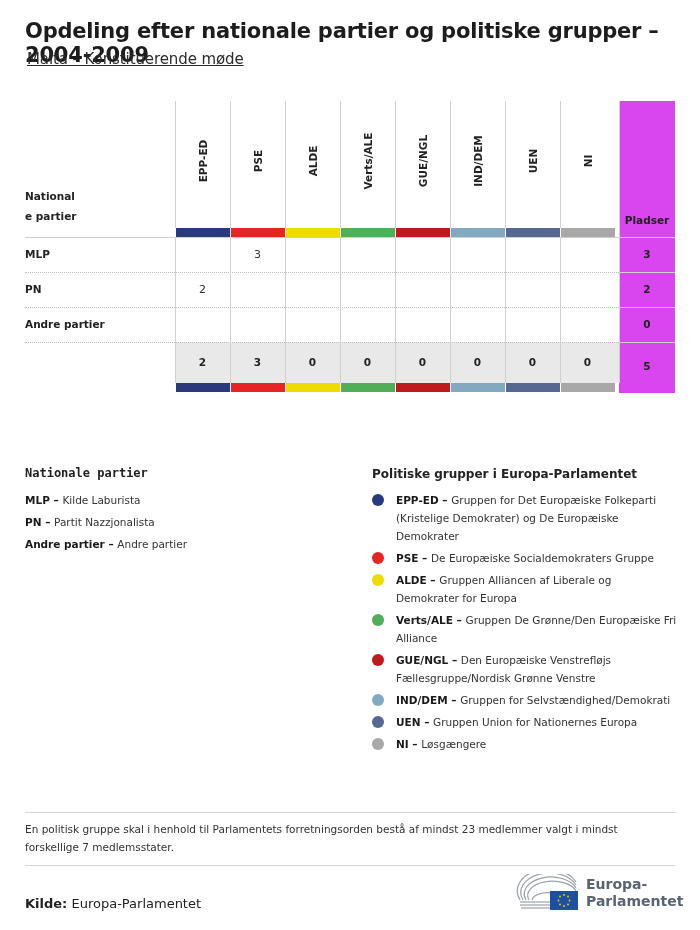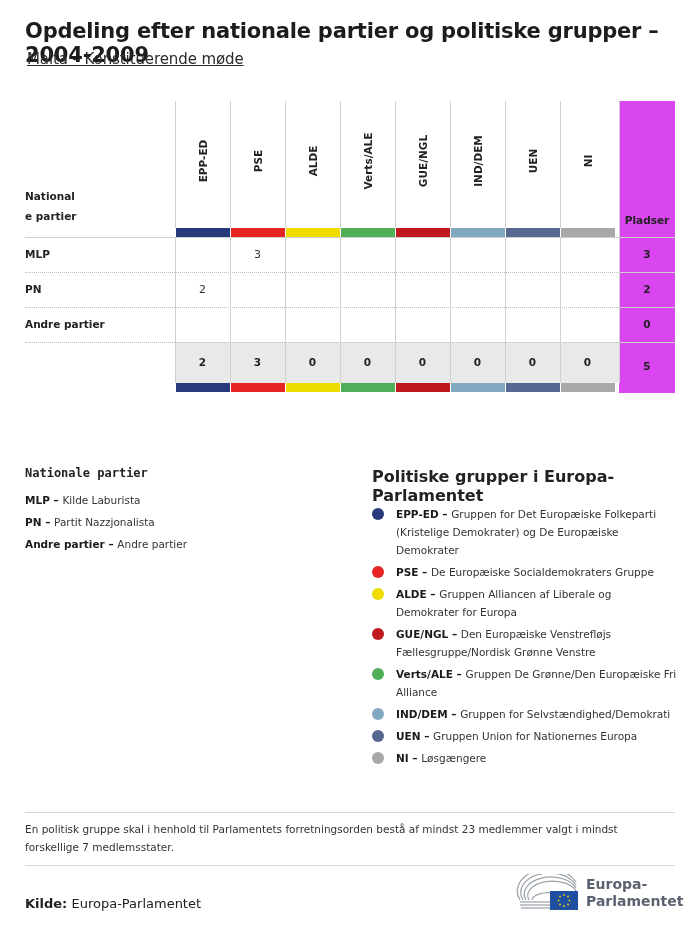--- a/index.html
+++ b/index.html
@@ -28,21 +28,21 @@
   .tcell { position: absolute; width: 55px; text-align: center; font-size: 10.5px; font-weight: bold; color: #222; }
   .pcell { position: absolute; left: 594px; width: 56px; text-align: center; font-size: 10.5px; font-weight: bold; color: #222; }
 
   
   .nat-legend { position: absolute; left: 25px; top: 466px; }
   .nat-legend h3 { font-family: "DejaVu Sans Mono", monospace; font-size: 12px; font-weight: bold; margin-bottom: 9px; color: #222; }
   .nat-legend .item { font-size: 10.5px; line-height: 22px; color: #333; }
   .nat-legend .item b { color: #1a1a1a; }
 
   .grp-legend { position: absolute; left: 372px; top: 467px; width: 305px; }
-  .grp-legend h3 { font-size: 16px; font-weight: bold; color: #222; }
+  .grp-legend h3 { font-size: 12px; font-weight: bold; margin-bottom: 10px; color: #222; }
   .grp-item { position: relative; padding-left: 24px; font-size: 10.5px; line-height: 18px; color: #333; margin-bottom: 4px; }
   .grp-item b { color: #1a1a1a; }
   .dot { position: absolute; left: 0; top: 3px; width: 12px; height: 12px; border-radius: 50%; }
 
   
   .rule { position: absolute; left: 25px; width: 650px; height: 1px; background: #d6d6d6; }
   .note { position: absolute; left: 25px; top: 820px; width: 640px; font-size: 10.5px; line-height: 18px; color: #333; }
   .source { position: absolute; left: 25px; top: 896px; font-size: 13px; color: #222; }
   .source b { font-weight: bold; }
   .logo { position: absolute; left: 516px; top: 874px; width: 160px; height: 40px; }
@@ -173,22 +173,22 @@
       <div class="item"><b>Andre partier</b><b> – </b><span>Andre partier</span></div>
     </div>
 </div>
 
 <div class="grp-legend">
   <h3>Politiske grupper i Europa-Parlamentet</h3>
   <div id="grp-items">
       <div class="grp-item"><span class="dot" style="background:#283a7c"></span><b>EPP-ED</b><b> – </b><span>Gruppen for Det Europæiske Folkeparti (Kristelige Demokrater) og De Europæiske Demokrater</span></div>
       <div class="grp-item"><span class="dot" style="background:#e62424"></span><b>PSE</b><b> – </b><span>De Europæiske Socialdemokraters Gruppe</span></div>
       <div class="grp-item"><span class="dot" style="background:#eedc00"></span><b>ALDE</b><b> – </b><span>Gruppen Alliancen af Liberale og Demokrater for Europa</span></div>
+      <div class="grp-item"><span class="dot" style="background:#4fae57"></span><b>Verts/ALE</b><b> – </b><span>Gruppen De Grønne/Den Europæiske Fri Alliance</span></div>
       <div class="grp-item"><span class="dot" style="background:#c0191d"></span><b>GUE/NGL</b><b> – </b><span>Den Europæiske Venstrefløjs Fællesgruppe/Nordisk Grønne Venstre</span></div>
-      <div class="grp-item"><span class="dot" style="background:#4fae57"></span><b>Verts/ALE</b><b> – </b><span>Gruppen De Grønne/Den Europæiske Fri Alliance</span></div>
       <div class="grp-item"><span class="dot" style="background:#82a9bf"></span><b>IND/DEM</b><b> – </b><span>Gruppen for Selvstændighed/Demokrati</span></div>
       <div class="grp-item"><span class="dot" style="background:#566791"></span><b>UEN</b><b> – </b><span>Gruppen Union for Nationernes Europa</span></div>
       <div class="grp-item"><span class="dot" style="background:#a8a8a8"></span><b>NI</b><b> – </b><span>Løsgængere</span></div>
     </div>
 </div>
 
 <div class="rule" style="top:812px;"></div>
 <div class="note">En politisk gruppe skal i henhold til Parlamentets forretningsorden bestå af mindst 23 medlemmer valgt i mindst forskellige 7 medlemsstater.</div>
 <div class="rule" style="top:865px;"></div>
 

